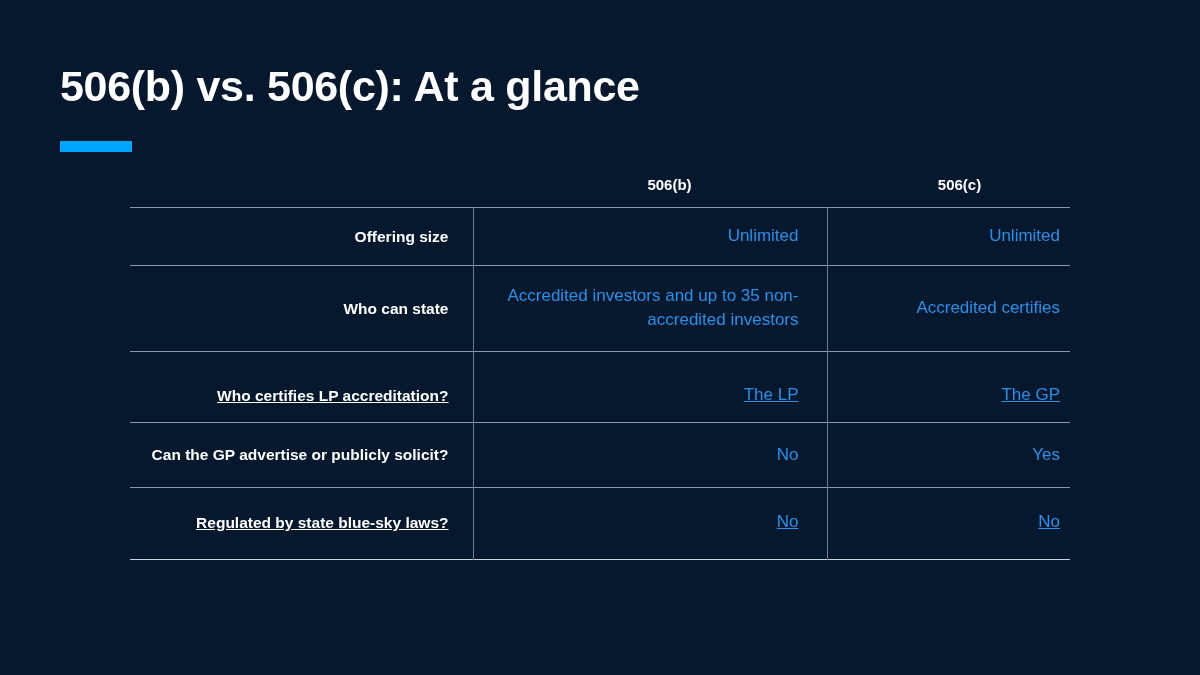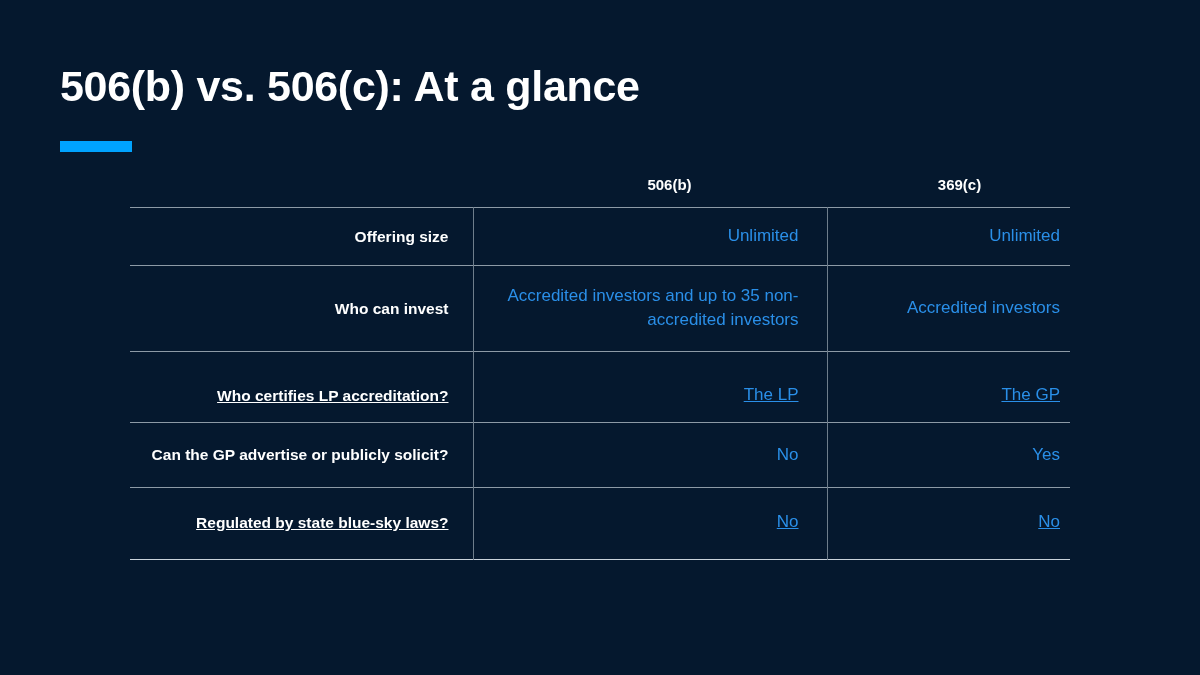--- a/index.html
+++ b/index.html
@@ -139,36 +139,36 @@
       <colgroup>
         <col class="c-label">
         <col class="c-b">
         <col class="c-c">
       </colgroup>
 
       <thead>
         <tr>
           <th class="h-label"></th>
           <th class="h-b">506(b)</th>
-          <th class="h-c">369(c)</th>
+          <th class="h-c">506(c)</th>
         </tr>
       </thead>
 
       <tbody>
 
         <tr data-row="0">
           <td class="cell-label">Offering size</td>
           <td class="cell-b">Unlimited</td>
           <td class="cell-c">Unlimited</td>
         </tr>
 
         <tr data-row="1">
-          <td class="cell-label">Who can invest</td>
+          <td class="cell-label">Who can state</td>
           <td class="cell-b">Accredited investors and up to 35 non-accredited investors</td>
-          <td class="cell-c">Accredited investors</td>
+          <td class="cell-c">Accredited certifies</td>
         </tr>
 
         <tr data-row="2">
           <td class="cell-label">Who certifies LP accreditation?</td>
           <td class="cell-b">The LP</td>
           <td class="cell-c">The GP</td>
         </tr>
 
         <tr data-row="3">
           <td class="cell-label">Can the GP advertise or publicly solicit?</td>

